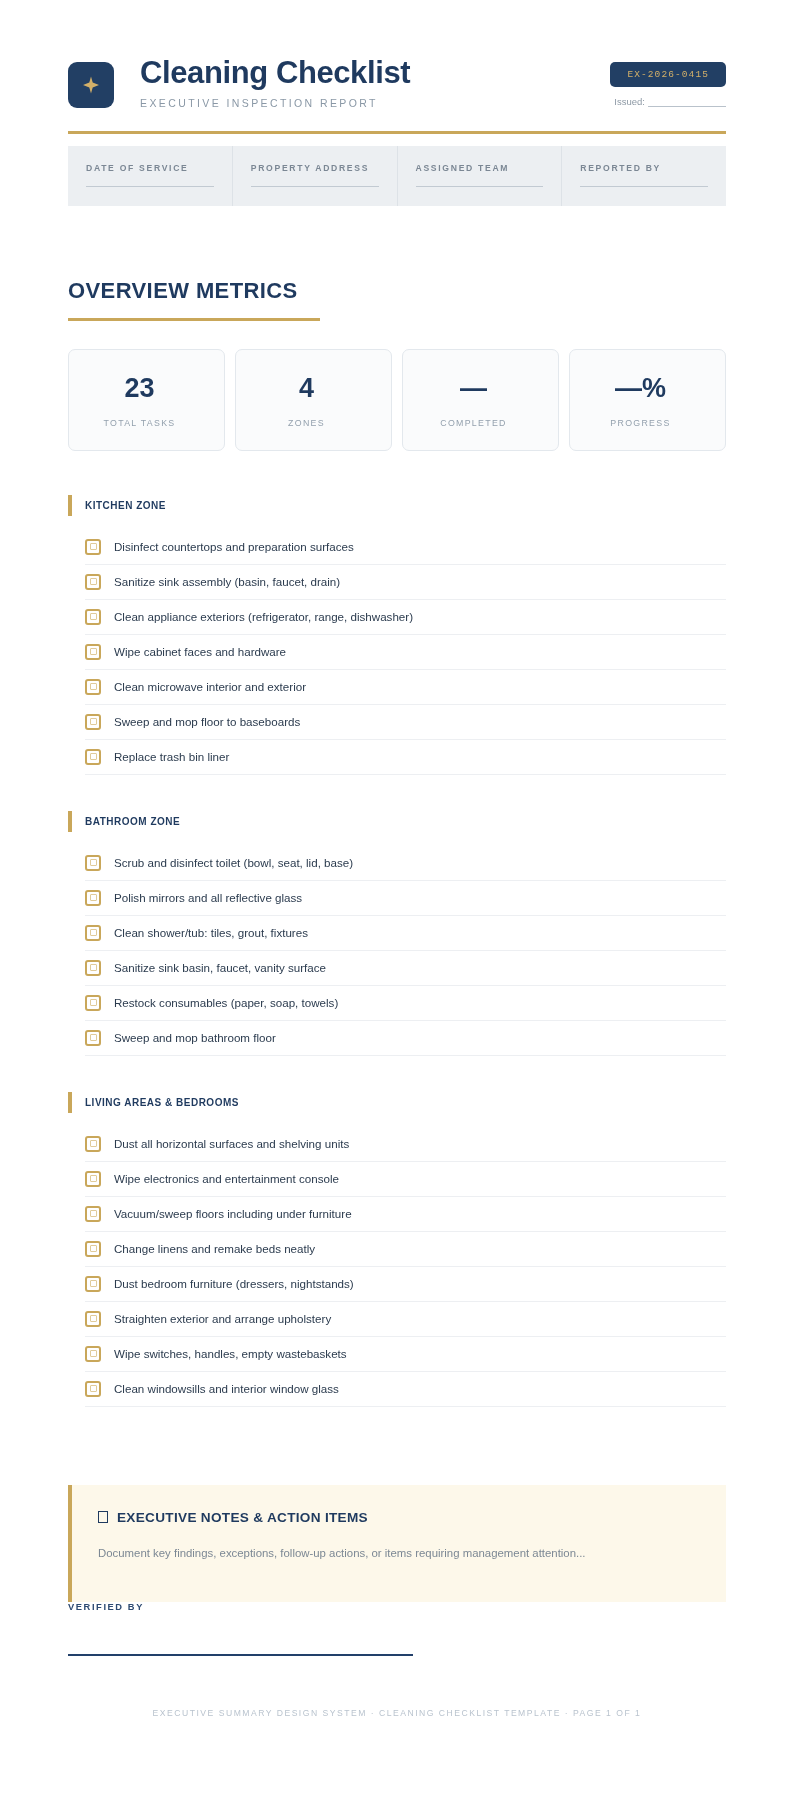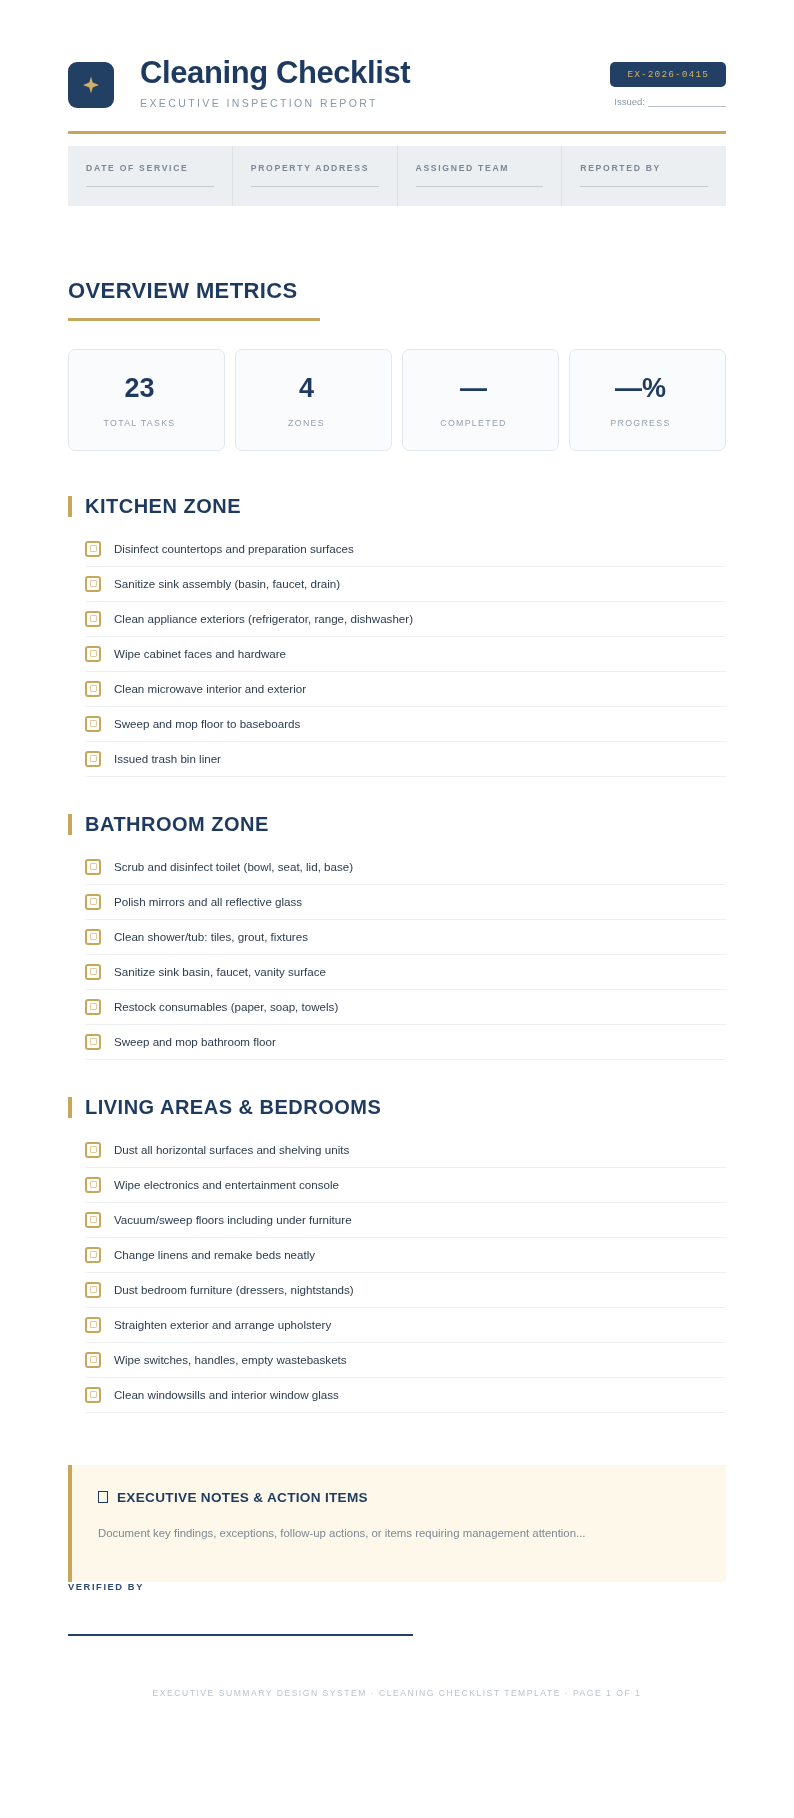--- a/index.html
+++ b/index.html
@@ -147,21 +147,21 @@
     gap: 13px;
     margin-bottom: 14px;
   }
   .zone-bar {
     width: 4px;
     height: 21px;
     background: #c9a75a;
     flex: none;
   }
   .zone-name {
-    font-size: 20px;
+    font-size: 10px;
     font-weight: bold;
     color: #1f3a5f;
     letter-spacing: 0.5px;
   }
   .task-list { list-style: none; padding-left: 17px; }
   .task-row {
     display: flex;
     align-items: center;
     gap: 13px;
     padding: 9px 0 9px 0;
@@ -181,21 +181,21 @@
     border-radius: 1px;
   }
   .task-text {
     font-size: 11.6px;
     color: #2b3b4e;
     line-height: 1.35;
   }
 
   
   .notes-box {
-    margin-top: 52px;
+    margin-top: 78px;
     background: #fdf8ea;
     border-left: 4px solid #c9a75a;
     padding: 25px 28px 38px 26px;
   }
   .notes-title {
     font-size: 13.6px;
     font-weight: bold;
     color: #1f3a5f;
     letter-spacing: 0.3px;
     display: flex;
@@ -347,21 +347,21 @@
           <li class="task-row">
             <span class="checkbox">
               <span class="inner"></span>
             </span>
             <span class="task-text">Sweep and mop floor to baseboards</span>
           </li>
           <li class="task-row">
             <span class="checkbox">
               <span class="inner"></span>
             </span>
-            <span class="task-text">Issued trash bin liner</span>
+            <span class="task-text">Replace trash bin liner</span>
           </li>
         </ul>
       </div>
       <div class="zone">
         <div class="zone-head">
           <span class="zone-bar"></span>
           <span class="zone-name">BATHROOM ZONE</span>
         </div>
         <ul class="task-list">
           <li class="task-row">

